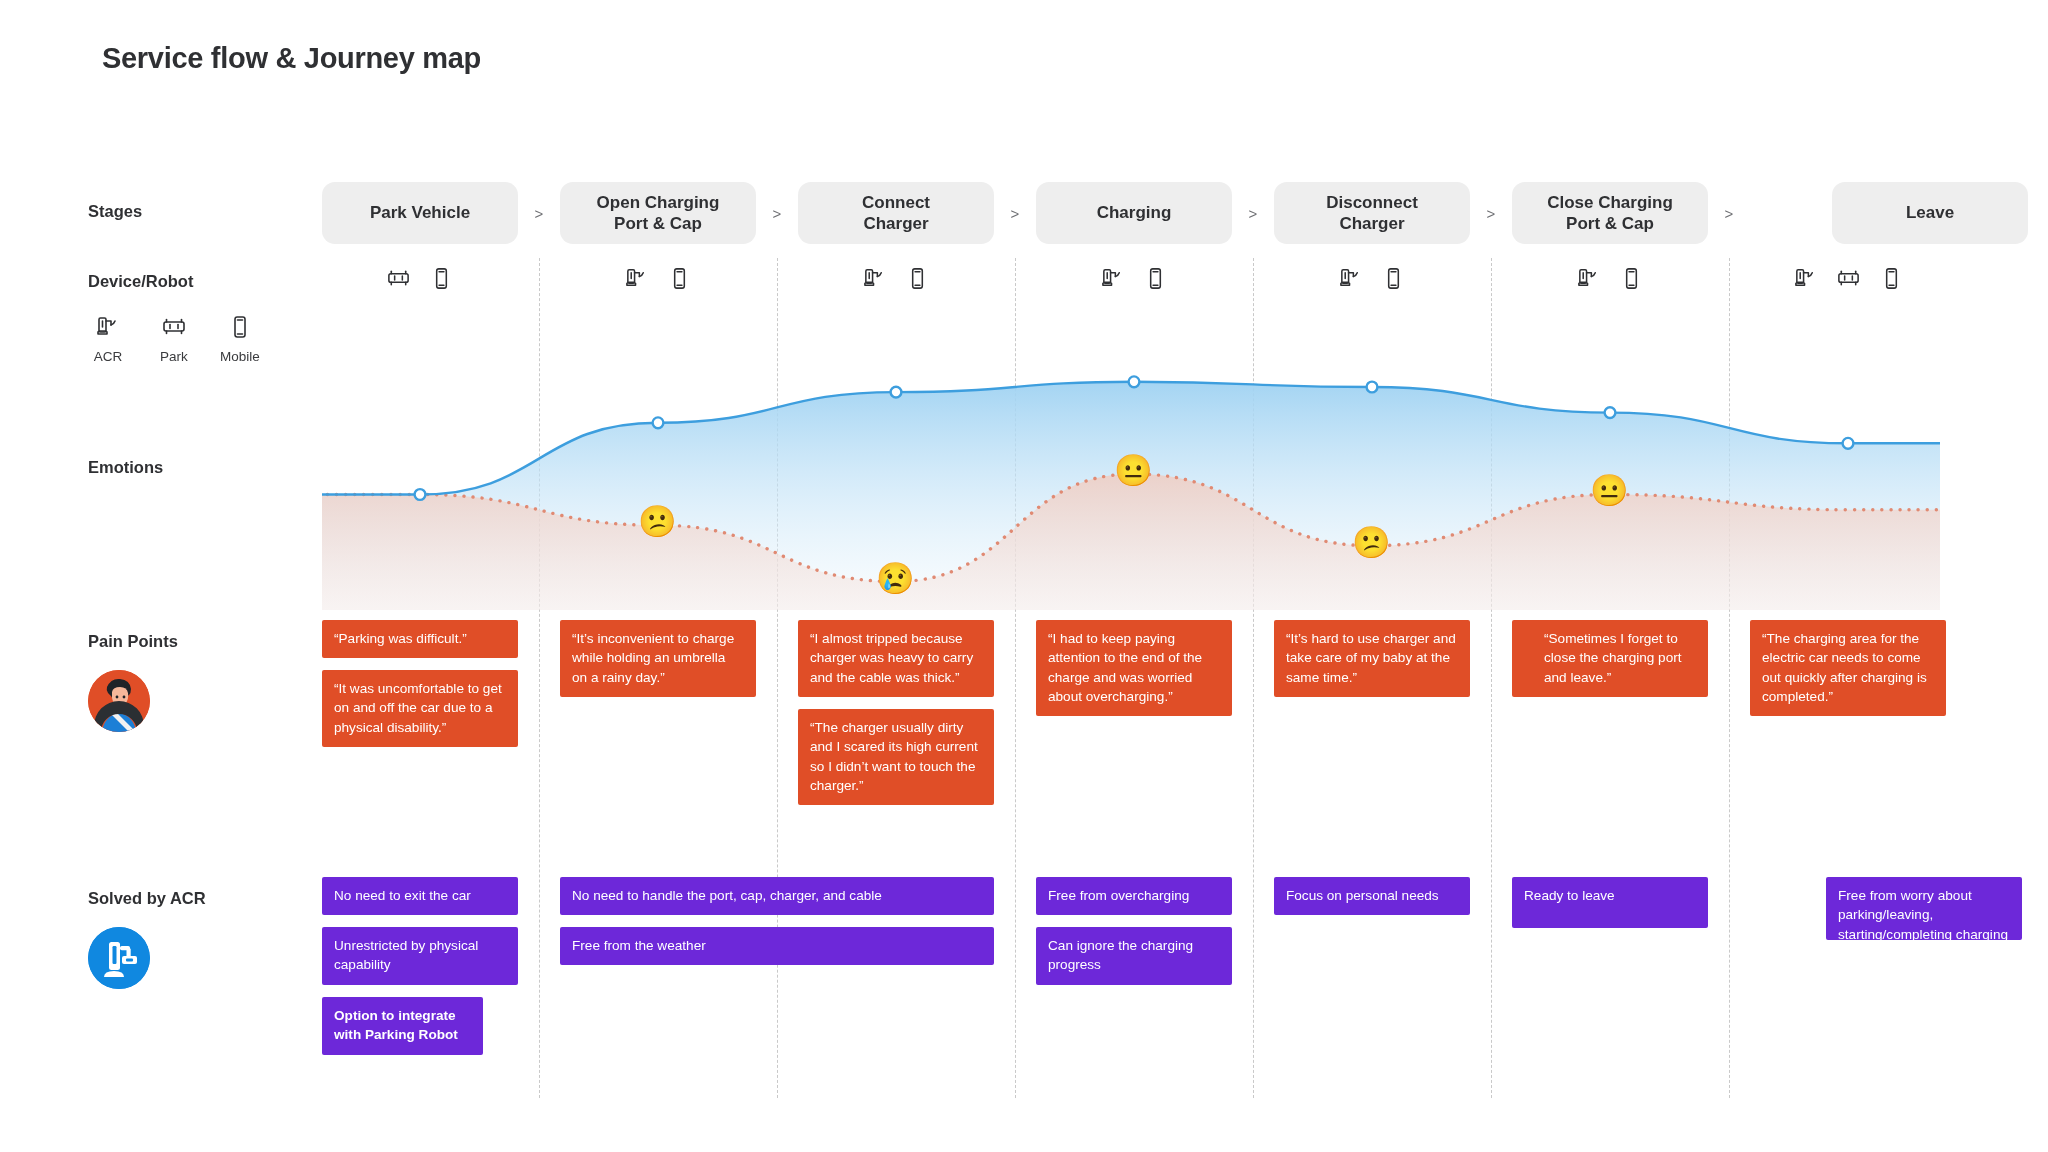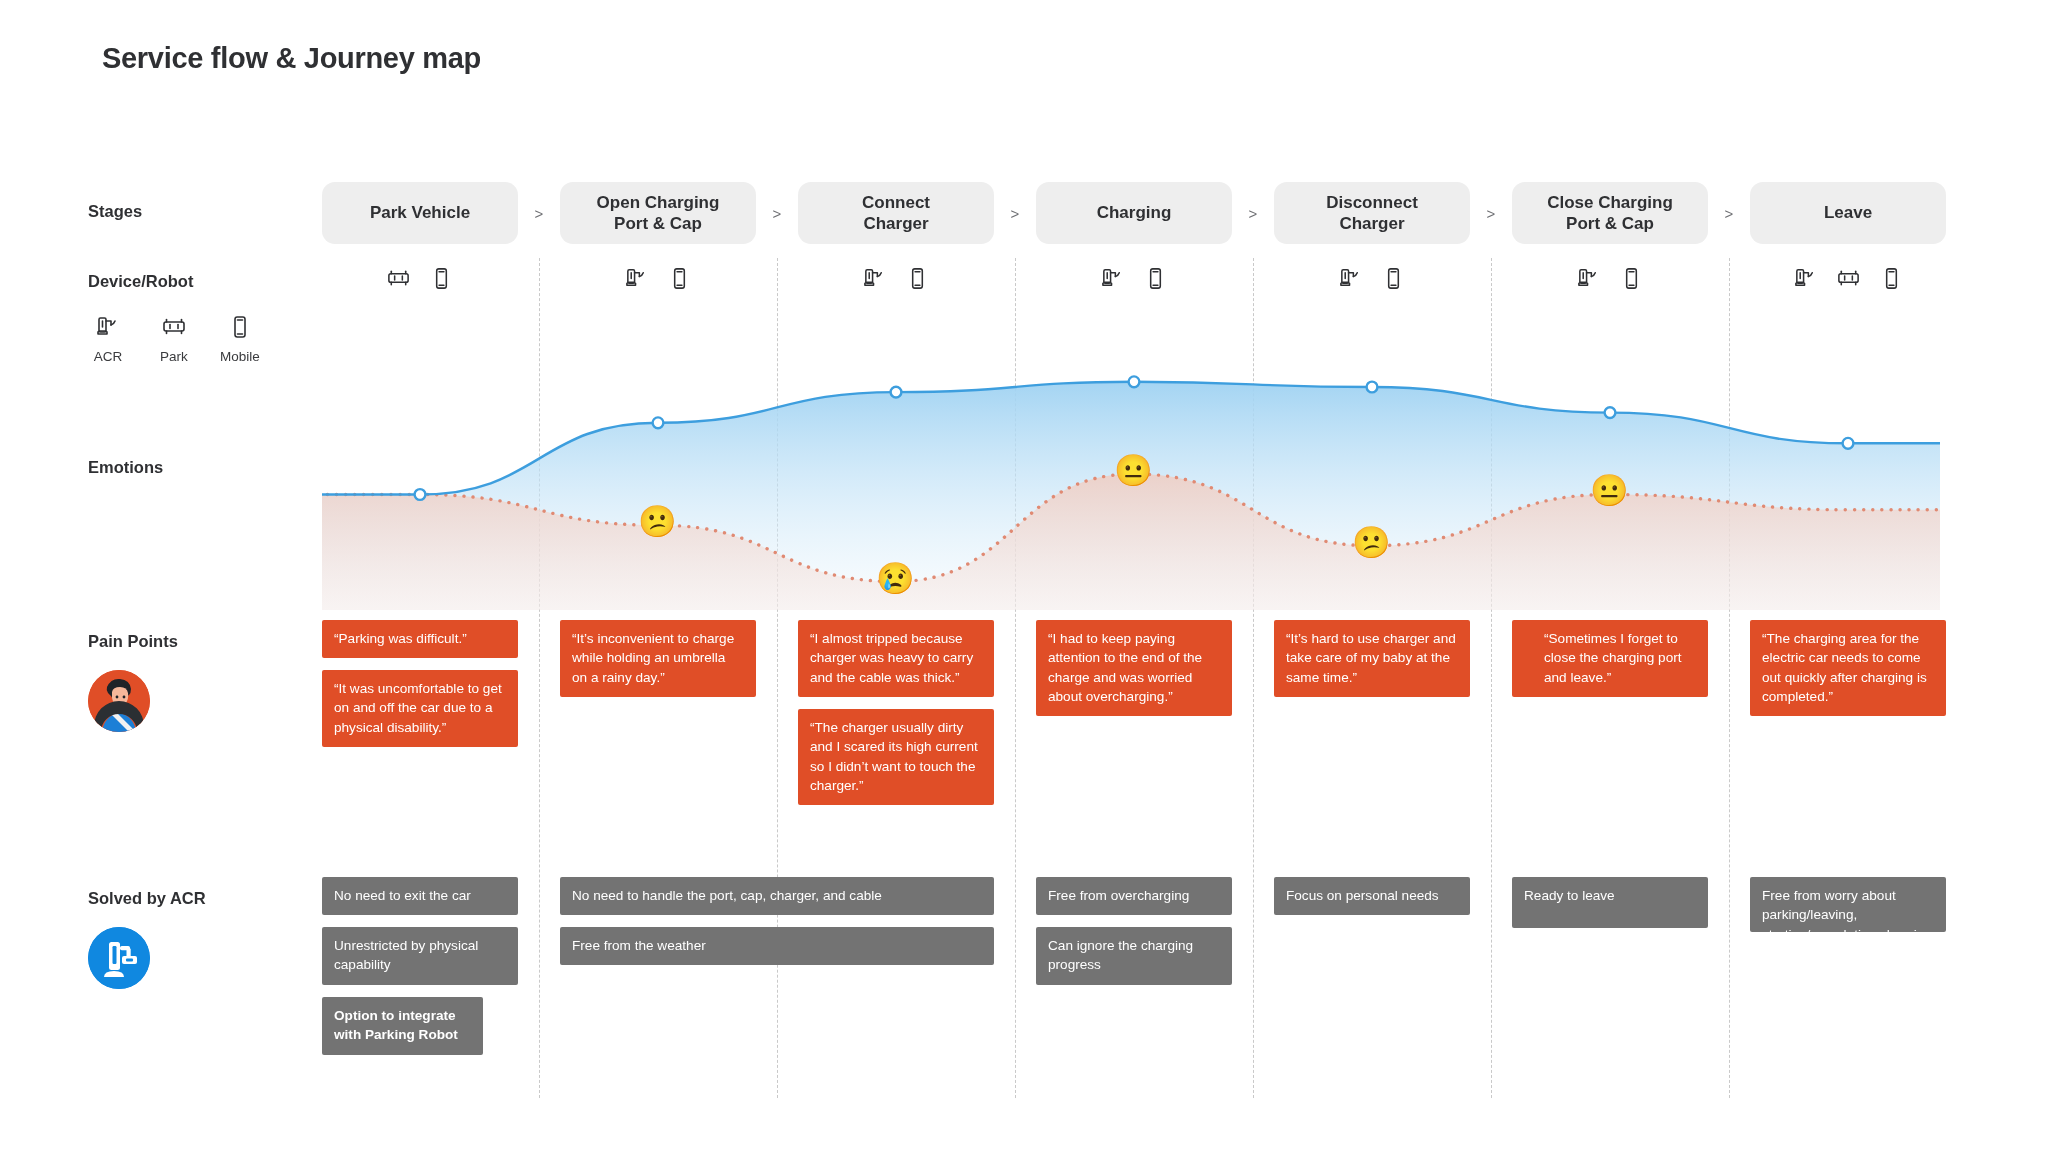--- a/index.html
+++ b/index.html
@@ -94,21 +94,21 @@
   
   .card {
     position: absolute;
     border-radius: 2px;
     padding: 9px 12px 10px 12px;
     font-size: 13.6px;
     line-height: 1.42;
     color: #ffffff;
   }
   .card.pain  { background: #e04e27; }
-  .card.solve { background: #737373; }
+  .card.solve { background: #6d28d9; }
 
   
   .avatar {
     position: absolute;
     width: 62px; height: 62px;
     border-radius: 50%;
     overflow: hidden;
   }
   #avatar-pain  { left: 88px; top: 670px; background: #e04e27; }
   #avatar-solve { left: 88px; top: 927px; background: #1088e0; }
@@ -192,21 +192,21 @@
       </div>
       <div class="stage-arrow" style="left: 1244px;">&gt;</div>
       <div class="stage-chip" style="left: 1274px;">
         <span>Disconnect<br>Charger</span>
       </div>
       <div class="stage-arrow" style="left: 1482px;">&gt;</div>
       <div class="stage-chip" style="left: 1512px;">
         <span>Close Charging<br>Port &amp; Cap</span>
       </div>
       <div class="stage-arrow" style="left: 1720px;">&gt;</div>
-      <div class="stage-chip" style="left: 1750px; justify-content: center;">
+      <div class="stage-chip" style="left: 1832px; justify-content: center;">
         <span>Leave</span>
       </div>
     </div>
   <div id="device-rows">
       <div class="dev-row" style="left: 322px;">
         <span><svg viewBox="0 0 26 26" width="25" height="25">
             <rect x="3" y="8" width="20" height="9" rx="2" style="fill:none;stroke:#2f3033;stroke-width:1.6;stroke-linecap:round;stroke-linejoin:round"></rect>
             <line x1="9" y1="10.5" x2="9" y2="14.5" style="fill:none;stroke:#2f3033;stroke-width:1.6;stroke-linecap:round;stroke-linejoin:round"></line>
             <line x1="17" y1="10.5" x2="17" y2="14.5" style="fill:none;stroke:#2f3033;stroke-width:1.6;stroke-linecap:round;stroke-linejoin:round"></line>
             <line x1="5.5" y1="5.5" x2="5.5" y2="8" style="fill:none;stroke:#2f3033;stroke-width:1.6;stroke-linecap:round;stroke-linejoin:round"></line>
@@ -362,21 +362,21 @@
   <div id="solve-layer">
       <div class="card solve" style="left: 322px; top: 877px; width: 196px; height: 38px;">No need to exit the car</div>
       <div class="card solve" style="left: 322px; top: 927px; width: 196px; height: 58px;">Unrestricted by physical capability</div>
       <div class="card solve" style="left: 322px; top: 997px; width: 161px; height: 58px; font-weight: bold;">Option to integrate with Parking Robot</div>
       <div class="card solve" style="left: 560px; top: 877px; width: 434px; height: 38px;">No need to handle the port, cap, charger, and cable</div>
       <div class="card solve" style="left: 560px; top: 927px; width: 434px; height: 38px;">Free from the weather</div>
       <div class="card solve" style="left: 1036px; top: 877px; width: 196px; height: 38px;">Free from overcharging</div>
       <div class="card solve" style="left: 1036px; top: 927px; width: 196px; height: 58px;">Can ignore the charging progress</div>
       <div class="card solve" style="left: 1274px; top: 877px; width: 196px; height: 38px;">Focus on personal needs</div>
       <div class="card solve" style="left: 1512px; top: 877px; width: 196px; height: 51px;">Ready to leave</div>
-      <div class="card solve" style="left: 1750px; top: 877px; width: 196px; height: 55px; padding-left: 12px;">Free from worry about parking/leaving, starting/completing charging</div>
+      <div class="card solve" style="left: 1826px; top: 877px; width: 196px; height: 63px; padding-left: 12px;">Free from worry about parking/leaving, starting/completing charging</div>
     </div>
 
   <div class="avatar" id="avatar-pain">
     <svg viewBox="0 0 62 62" aria-hidden="true">
       <circle cx="31" cy="31" r="31" fill="#e04e27"></circle>
       <path d="M19 17 q4 -9 13 -8 q10 1 11 10 q0 4 -2 6 l-3 2 q-2 4 -7 4 q-6 0 -8 -5 l-3 -3 q-2 -3 -1 -6z" fill="#1f2328"></path>
       <path d="M24 22 q1 -5 8 -5 q7 0 8 6 q1 7 -3 11 q-3 3 -7 2 q-5 -2 -6 -8z" fill="#f6b79a"></path>
       <circle cx="29" cy="27" r="1.4" fill="#1f2328"></circle>
       <circle cx="36" cy="27" r="1.4" fill="#1f2328"></circle>
       <path d="M14 62 q2 -16 17 -19 q15 3 17 19z" fill="#1c7fd6"></path>

